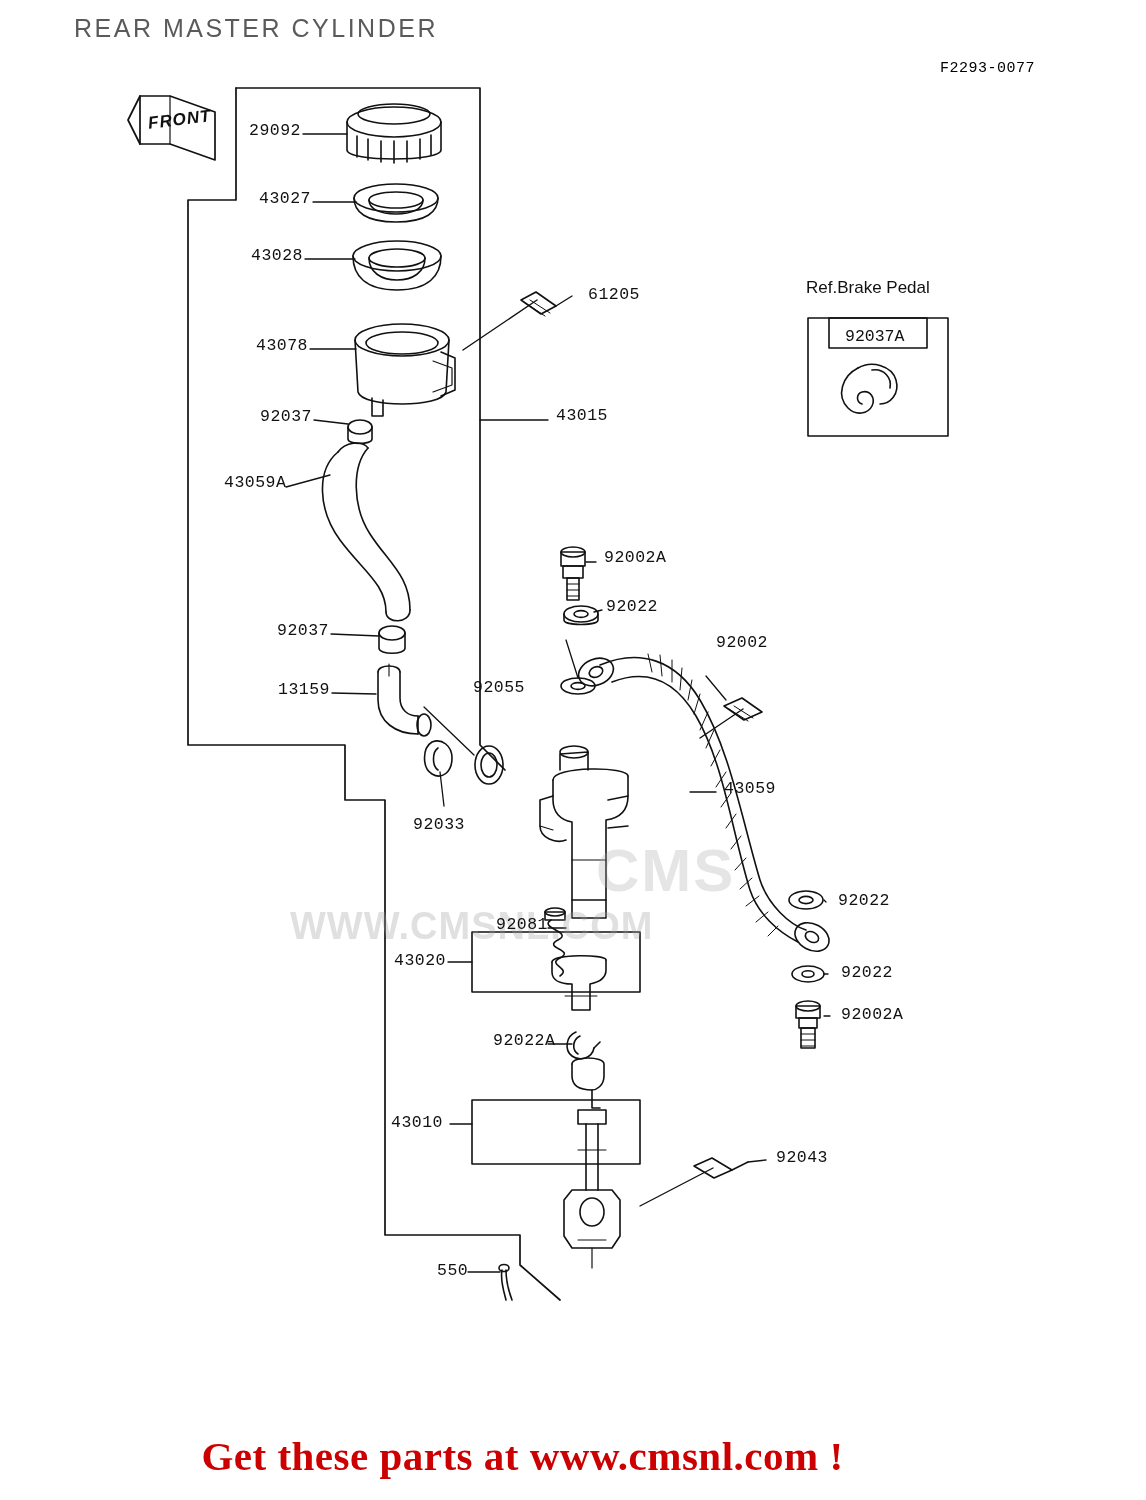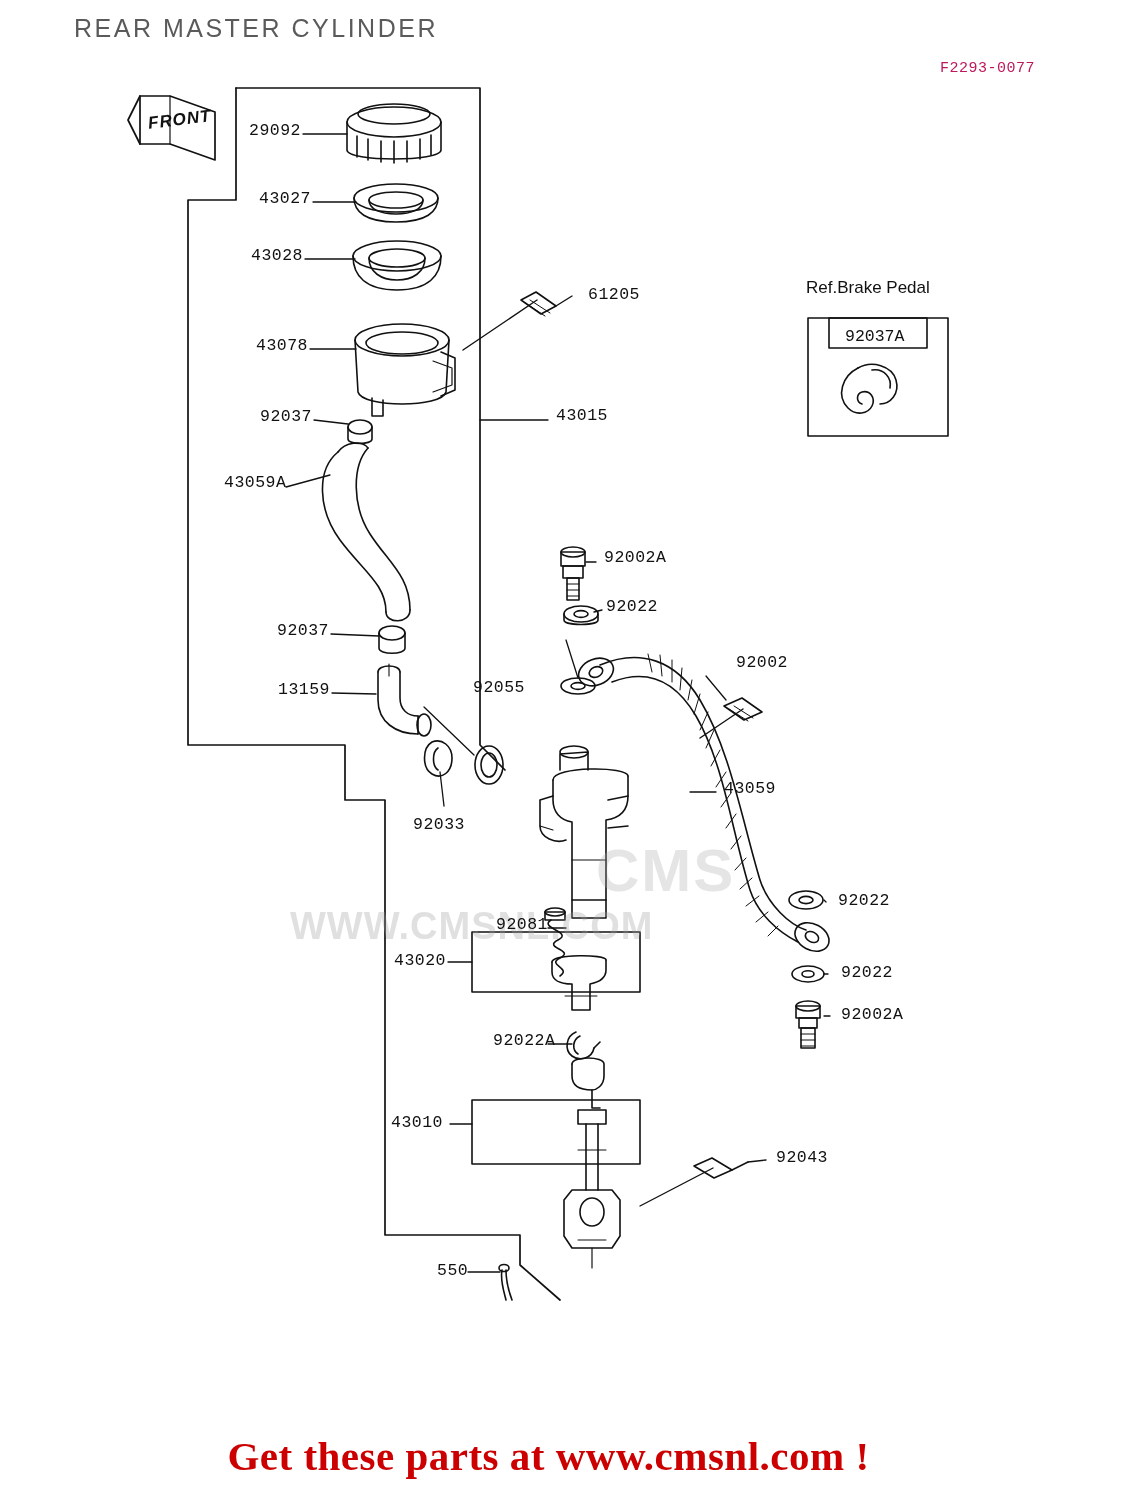--- a/index.html
+++ b/index.html
@@ -25,37 +25,36 @@
     font-family: "Liberation Sans", sans-serif;
     white-space: nowrap;
     margin-left: 44px;
   }
   #diagram-code {
     position: absolute;
     left: 940px;
     top: 60px;
     font-size: 15px;
     letter-spacing: 0.5px;
-    color: #be185d;
+    color: #000000;
     font-family: "Liberation Mono", monospace;
     white-space: nowrap;
   }
   #footer-cta {
     position: absolute;
     left: 0;
     top: 1432px;
     width: 1045px;
     text-align: center;
     font-size: 41px;
     font-weight: bold;
     color: #cc0000;
     font-family: "Liberation Serif", serif;
     letter-spacing: 0.5px;
     white-space: nowrap;
-    margin-left: 26px;
   }
   #diagram-stage {
     position: absolute;
     left: 0;
     top: 0;
     width: 1146px;
     height: 1420px;
   }
   svg.art {
     position: absolute;
@@ -323,21 +322,21 @@
   <div class="lbl" style="left:259px; top:189px;">43027</div>
   <div class="lbl" style="left:251px; top:246px;">43028</div>
   <div class="lbl" style="left:588px; top:285px;">61205</div>
   <div class="lbl" style="left:256px; top:336px;">43078</div>
   <div class="lbl" style="left:556px; top:406px;">43015</div>
   <div class="lbl" style="left:260px; top:407px;">92037</div>
   <div class="lbl" style="left:224px; top:473px;">43059A</div>
   <div class="lbl" style="left:604px; top:548px;">92002A</div>
   <div class="lbl" style="left:606px; top:597px;">92022</div>
   <div class="lbl" style="left:277px; top:621px;">92037</div>
-  <div class="lbl" style="left:716px; top:653px;margin-left:20px;">92002</div>
+  <div class="lbl" style="left:716px; top:633px;">92002</div>
   <div class="lbl" style="left:278px; top:680px;text-align:right;">13159</div>
   <div class="lbl" style="left:441px; top:678px;margin-left:32px;">92055</div>
   <div class="lbl" style="left:724px; top:779px;">43059</div>
   <div class="lbl" style="left:413px; top:815px;">92033</div>
   <div class="lbl" style="left:838px; top:891px;">92022</div>
   <div class="lbl" style="left:496px; top:915px;">92081</div>
   <div class="lbl" style="left:394px; top:951px;">43020</div>
   <div class="lbl" style="left:841px; top:963px;">92022</div>
   <div class="lbl" style="left:841px; top:1005px;">92002A</div>
   <div class="lbl" style="left:493px; top:1031px;">92022A</div>

